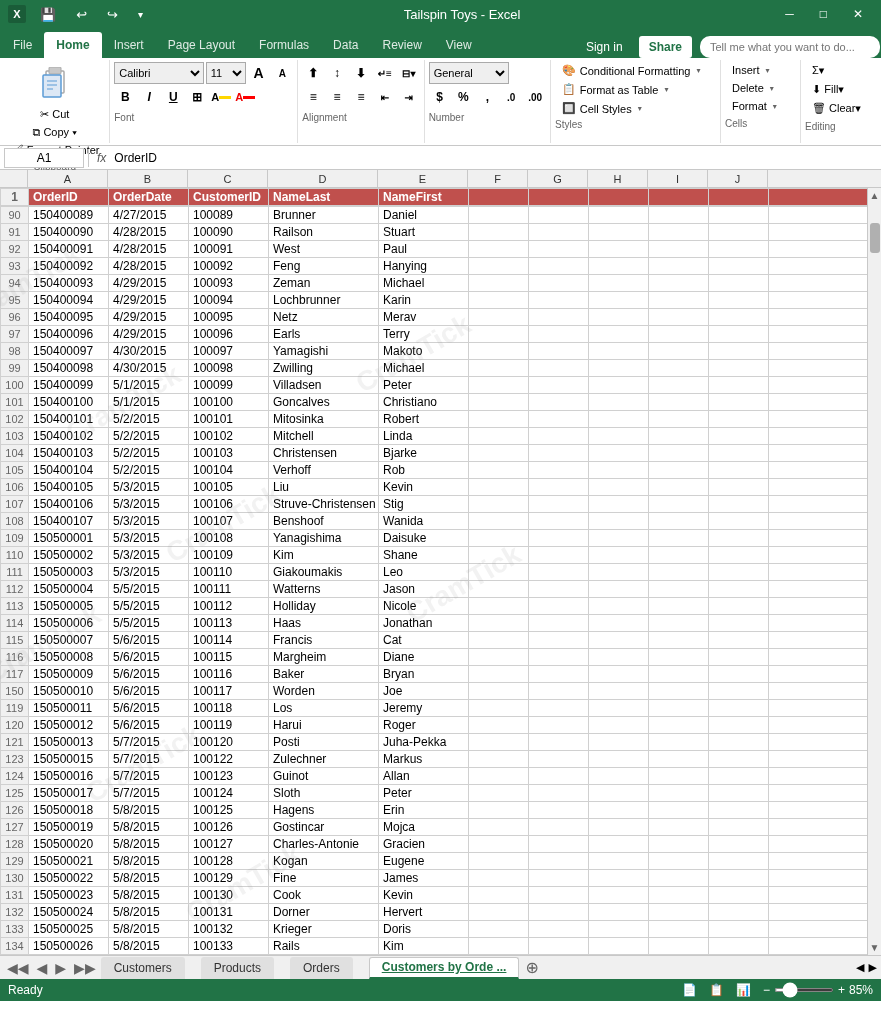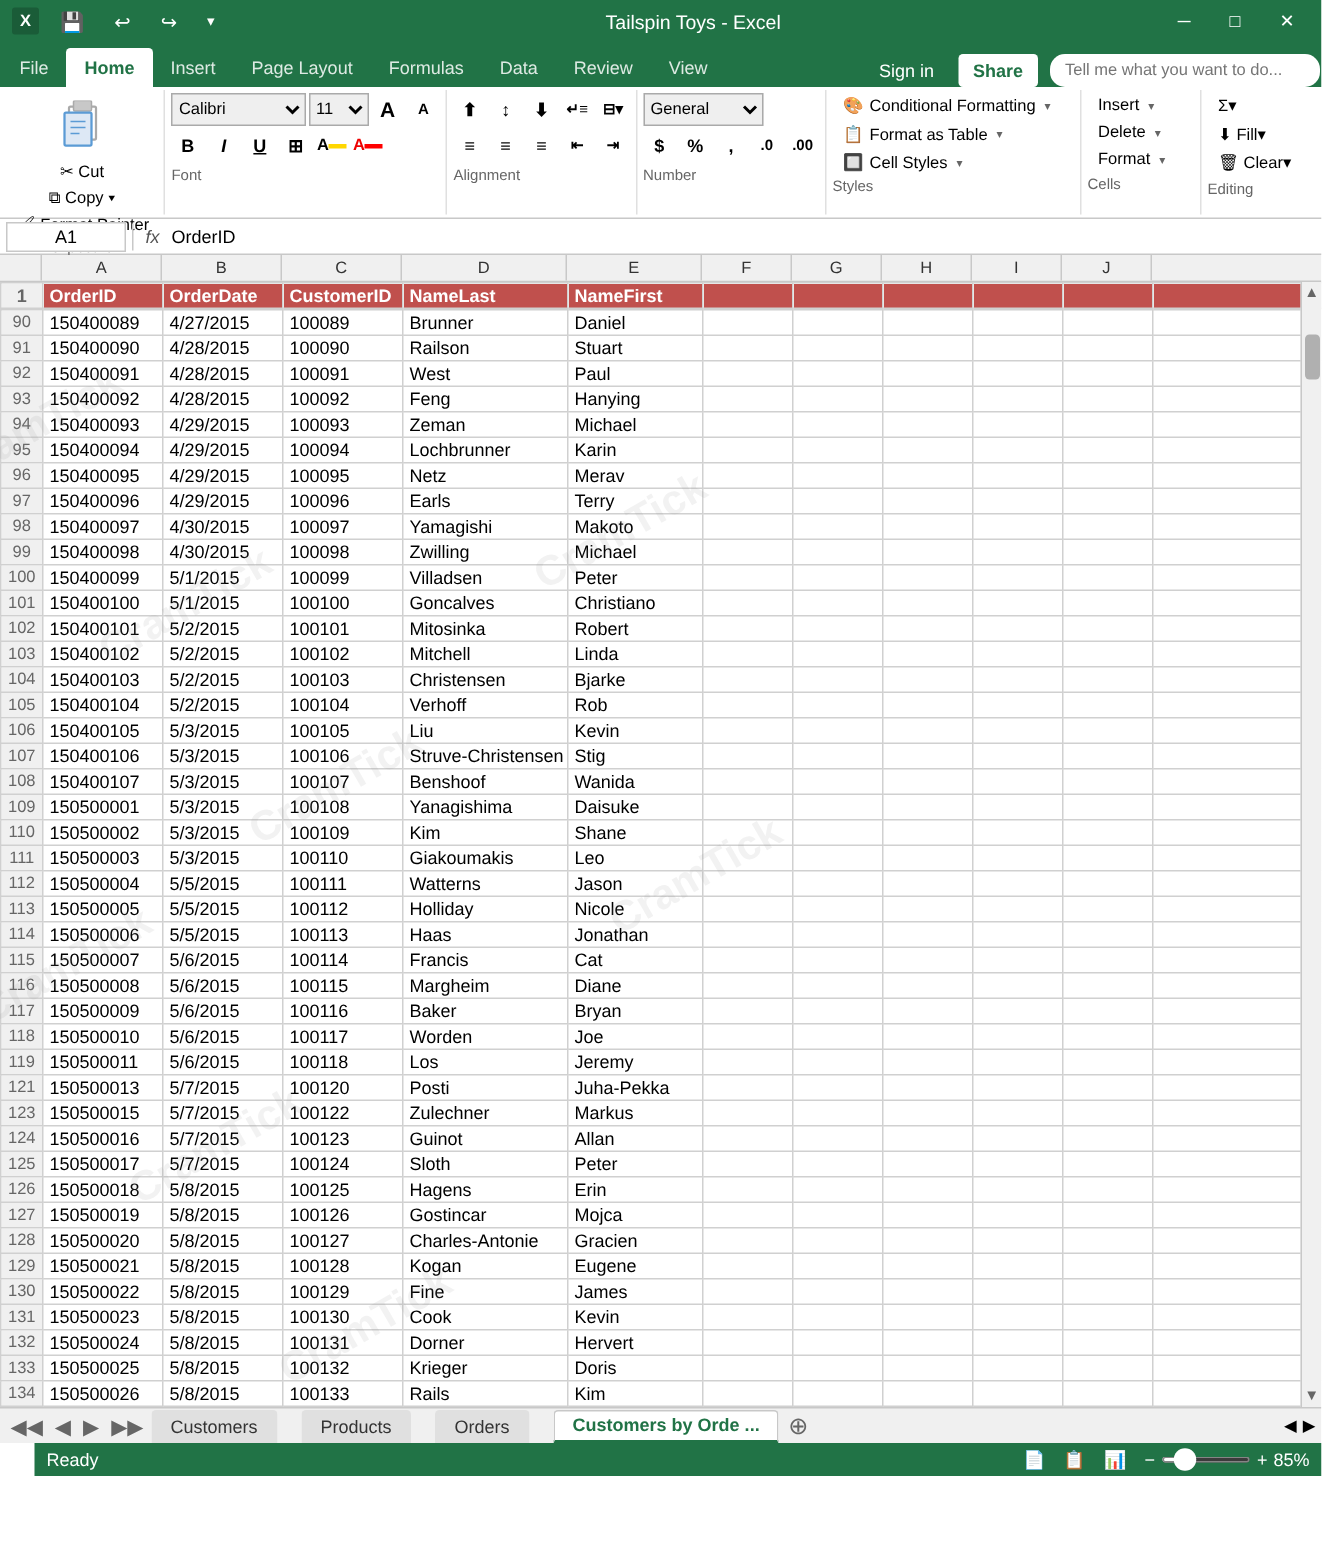--- a/index.html
+++ b/index.html
@@ -207,38 +207,37 @@
       font-size: 12px;
       cursor: pointer;
       border: 1px solid transparent;
       border-bottom: none;
       border-radius: 3px 3px 0 0;
       display: flex;
       align-items: center;
       color: #333;
       background: #e0e0e0;
     }
-    .sheet-tab.active { background: #fff; border-color: #c8c8c8; border-bottom: 2px solid #217346; color: #217346; font-weight: 600; }
+    .sheet-tab.active { background: #fff; border-color: #c8c8c8; border-bottom: 2px solid #217346; color: #217346; font-weight: 600; text-decoration: underline; }
     .sheet-tab-add { background: none; border: none; cursor: pointer; font-size: 16px; color: #666; padding: 0 4px; }
     .tab-scroll-area { display: flex; align-items: flex-end; gap: 16px; }
     .sheet-tabs-right { margin-left: auto; display: flex; align-items: center; gap: 4px; }
     .nav-arrows { display: flex; gap: 2px; }
 
     
     .status-bar {
       height: 22px;
       background: #217346;
       color: white;
       display: flex;
       align-items: center;
       justify-content: space-between;
       padding: 0 8px;
       font-size: 12px;
       flex-shrink: 0;
-      margin-left: 23px;
     }
     .status-right { display: flex; align-items: center; gap: 12px; }
     .zoom-area { display: flex; align-items: center; gap: 4px; }
     .zoom-slider { width: 60px; height: 4px; accent-color: white; cursor: pointer; }
 
     
     .watermark-overlay {
       position: absolute;
       top: 0; left: 0; right: 0; bottom: 0;
       pointer-events: none;
@@ -932,40 +931,54 @@
               <td>Baker</td>
               <td>Bryan</td>
               <td></td>
               <td></td>
               <td></td>
               <td></td>
               <td></td>
               <td></td>
             </tr>
             <tr>
-              <td class="row-num">118</td>
+              <td class="row-num">150</td>
               <td>150500010</td>
               <td>5/6/2015</td>
               <td>100117</td>
               <td>Worden</td>
               <td>Joe</td>
               <td></td>
               <td></td>
               <td></td>
               <td></td>
               <td></td>
               <td></td>
             </tr>
             <tr>
               <td class="row-num">119</td>
               <td>150500011</td>
               <td>5/6/2015</td>
               <td>100118</td>
               <td>Los</td>
               <td>Jeremy</td>
+              <td></td>
+              <td></td>
+              <td></td>
+              <td></td>
+              <td></td>
+              <td></td>
+            </tr>
+            <tr>
+              <td class="row-num">120</td>
+              <td>150500012</td>
+              <td>5/6/2015</td>
+              <td>100119</td>
+              <td>Harui</td>
+              <td>Roger</td>
               <td></td>
               <td></td>
               <td></td>
               <td></td>
               <td></td>
               <td></td>
             </tr>
             <tr>
               <td class="row-num">121</td>
               <td>150500013</td>

